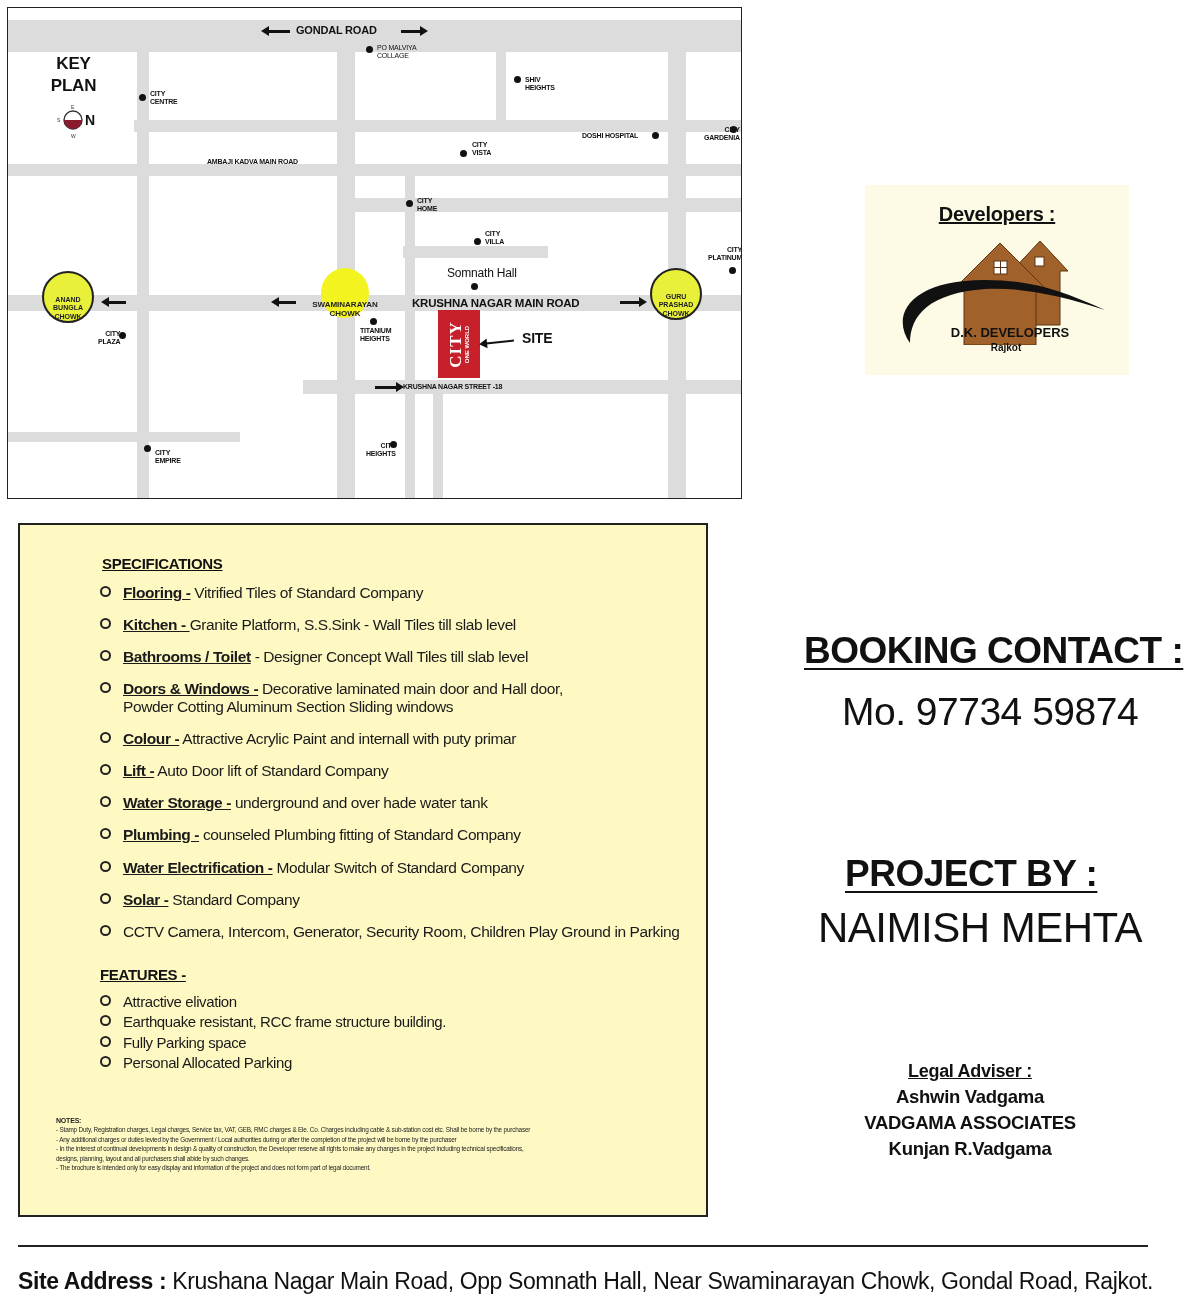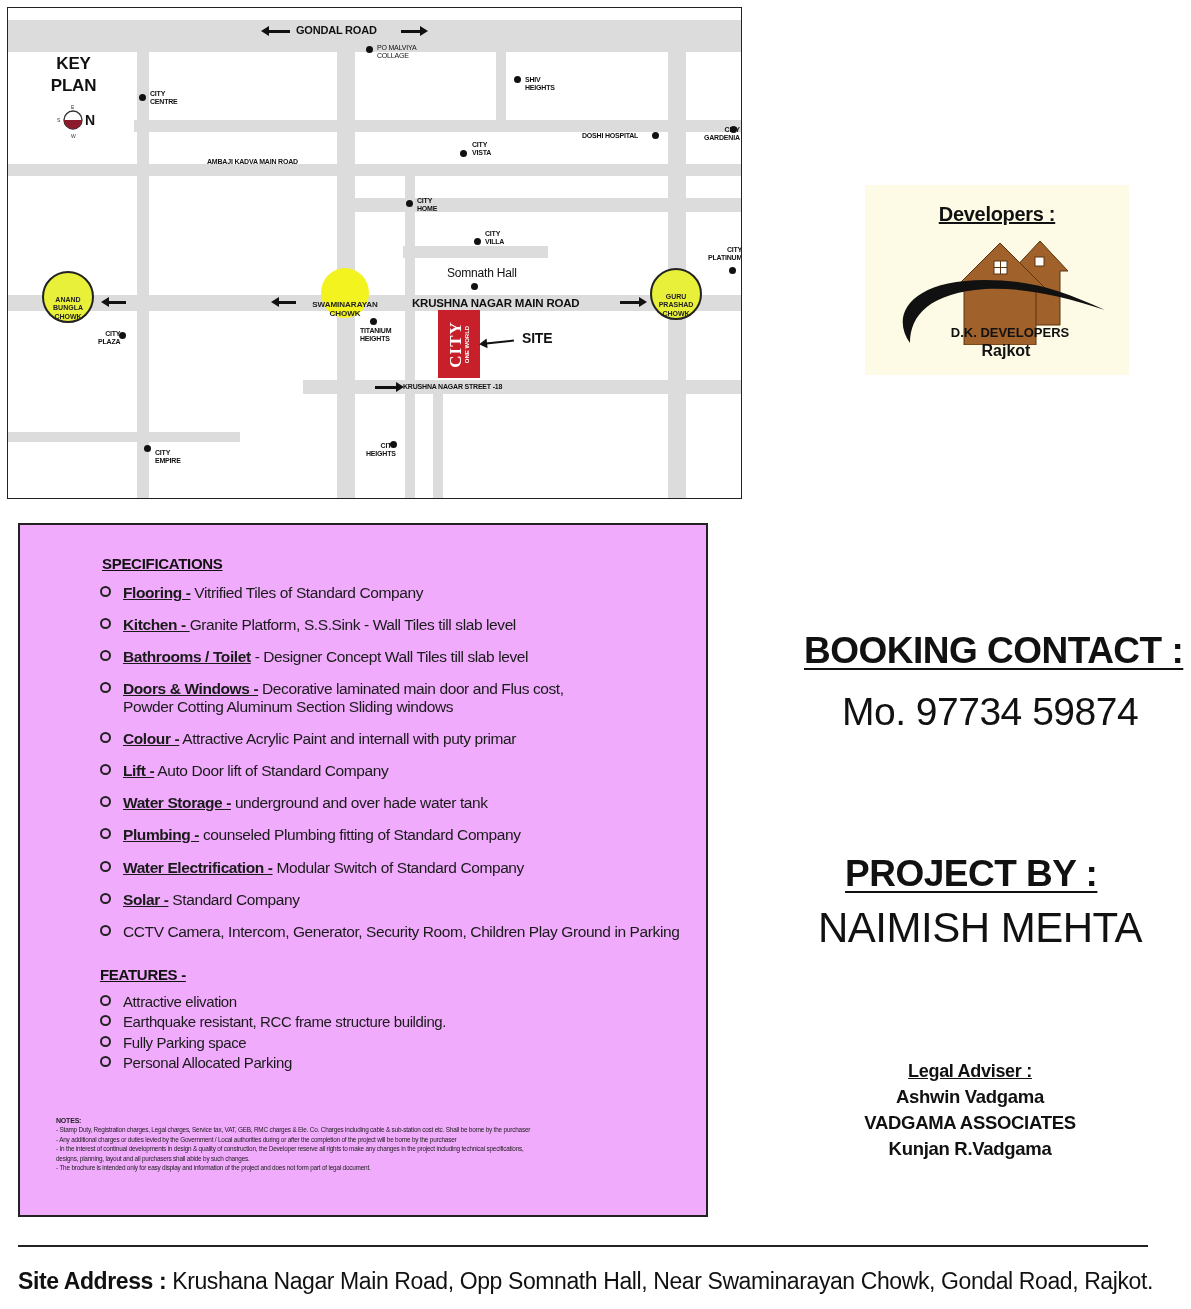--- a/index.html
+++ b/index.html
@@ -14,21 +14,21 @@
   .arrow { position:absolute; height:3px; background:#111; }
   .arrow.left::before { content:""; position:absolute; left:-7px; top:-4px; border-right:8px solid #111; border-top:5.5px solid transparent; border-bottom:5.5px solid transparent; }
   .arrow.right::after { content:""; position:absolute; right:-7px; top:-4px; border-left:8px solid #111; border-top:5.5px solid transparent; border-bottom:5.5px solid transparent; }
   .chowk { position:absolute; border-radius:50%; background:#e8f03a; border:2px solid #222; display:flex; align-items:flex-end; justify-content:center; text-align:center; font-weight:bold; font-size:7px; line-height:8.5px; color:#222; }
   .chowk.plain { border:none; background:#f3f320; }
 
   
   #dev { left:865px; top:185px; width:264px; height:190px; background:#fdfbe6; }
 
   
-  #spec { left:18px; top:523px; width:686px; height:690px; border:2px solid #222; background:#f0abfc; }
+  #spec { left:18px; top:523px; width:686px; height:690px; border:2px solid #222; background:#fef9c3; }
   .spec-head { position:absolute; left:82px; font-weight:bold; font-size:15px; text-decoration:underline; letter-spacing:-0.3px; }
   .spec-item { position:absolute; left:80px; font-size:15.5px; line-height:18px; letter-spacing:-0.4px; color:#1a1a1a; }
   .bullet { display:inline-block; width:7px; height:7px; border:2px solid #222; border-radius:50%; margin-right:12px; vertical-align:1px; }
   .spec-key { font-weight:bold; text-decoration:underline; }
   .indent { padding-left:23px; }
   .feat-item { position:absolute; left:80px; font-size:15px; line-height:18px; letter-spacing:-0.4px; color:#1a1a1a; }
   .notes { position:absolute; left:36px; top:591px; font-size:6.4px; line-height:9.4px; color:#222; width:640px; letter-spacing:-0.2px; }
   .notes .nt { font-weight:bold; font-size:7px; }
 
   
@@ -207,30 +207,30 @@
     <rect x="145" y="22" width="9" height="9" fill="#fff" stroke="#5a3410" stroke-width="1"></rect>
 
     <polygon points="110,8 158,56 146,56 146,110 74,110 74,56 62,56" fill="#a0612a" stroke="#5a3410" stroke-width="1"></polygon>
     <rect x="104" y="26" width="13" height="13" fill="#fff" stroke="#5a3410" stroke-width="1"></rect>
     <line x1="110.5" y1="26" x2="110.5" y2="39" stroke="#5a3410"></line>
     <line x1="104" y1="32.5" x2="117" y2="32.5" stroke="#5a3410"></line>
 
     <path d="M20 108 C 0 80, 20 45, 95 45 C 140 45, 170 55, 215 75 C 170 60, 130 52, 95 54 C 40 58, 20 80, 20 108 Z" fill="#111"></path>
   </svg>
   <div class="abs" style="left:0;top:140px;width:290px;text-align:center;font-weight:bold;font-size:13px;">D.K. DEVELOPERS</div>
-  <div class="abs" style="left:0;top:157px;width:282px;text-align:center;font-weight:bold;font-size:16px;">Rajkot</div>
+  <div class="abs" style="left:0;top:157px;width:282px;text-align:center;font-weight:bold;font-size:10px;">Rajkot</div>
 </div>
 
 <div id="spec" class="abs">
   <div class="spec-head" style="top:30px;">SPECIFICATIONS</div>
 
   <div class="spec-item" style="top:59px;"><span class="bullet"></span><span class="spec-key">Flooring -</span><span> Vitrified Tiles of Standard Company</span></div>
   <div class="spec-item" style="top:91px;"><span class="bullet"></span><span class="spec-key">Kitchen - </span><span> Granite Platform,  S.S.Sink - Wall Tiles till slab level</span></div>
   <div class="spec-item" style="top:123px;"><span class="bullet"></span><span class="spec-key">Bathrooms / Toilet</span><span> -  Designer Concept Wall Tiles till slab level</span></div>
-  <div class="spec-item" style="top:155px;"><span class="bullet"></span><span class="spec-key">Doors &amp; Windows -</span><span> Decorative laminated main door and Flus cost,</span><div class="indent">Powder Cotting Aluminum Section Sliding windows</div></div>
+  <div class="spec-item" style="top:155px;"><span class="bullet"></span><span class="spec-key">Doors &amp; Windows -</span><span> Decorative laminated main door and Hall door,</span><div class="indent">Powder Cotting Aluminum Section Sliding windows</div></div>
   <div class="spec-item" style="top:205px;"><span class="bullet"></span><span class="spec-key">Colour -</span><span> Attractive Acrylic Paint and internall with puty primar</span></div>
   <div class="spec-item" style="top:237px;"><span class="bullet"></span><span class="spec-key">Lift -</span><span> Auto Door lift of Standard Company</span></div>
   <div class="spec-item" style="top:269px;"><span class="bullet"></span><span class="spec-key">Water Storage -</span><span> underground and over hade water tank</span></div>
   <div class="spec-item" style="top:301px;"><span class="bullet"></span><span class="spec-key">Plumbing -</span><span> counseled Plumbing fitting of Standard Company</span></div>
   <div class="spec-item" style="top:334px;"><span class="bullet"></span><span class="spec-key">Water Electrification -</span><span> Modular Switch of Standard Company</span></div>
   <div class="spec-item" style="top:366px;"><span class="bullet"></span><span class="spec-key">Solar -</span><span> Standard Company</span></div>
   <div class="spec-item" style="top:398px;"><span class="bullet"></span><span>CCTV Camera, Intercom, Generator, Security Room, Children Play Ground in Parking</span></div>
 
   <div class="spec-head" style="top:441px;left:80px;">FEATURES -</div>
   <div class="feat-item" style="top:468px;"><span class="bullet"></span><span>Attractive elivation</span></div>

